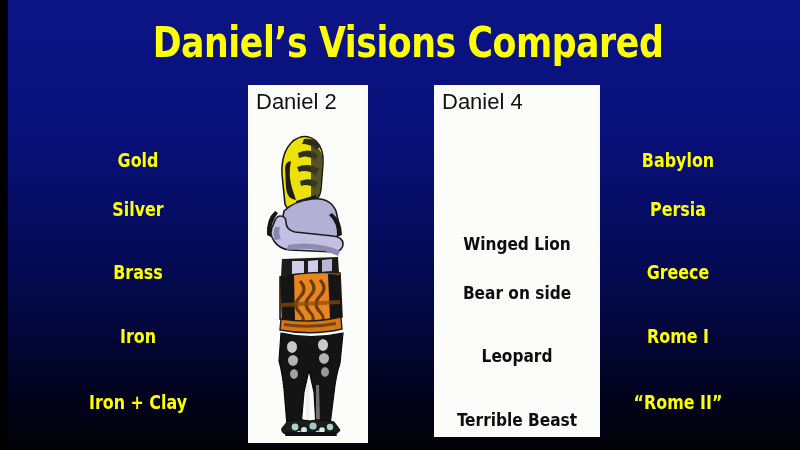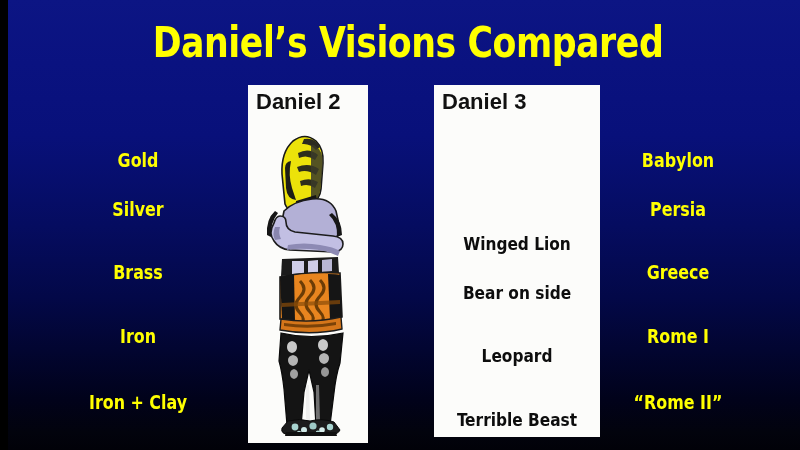--- a/index.html
+++ b/index.html
@@ -63,21 +63,21 @@
     top: 85px;
     width: 166px;
     height: 352px;
   }
   .panel-heading {
     position: absolute;
     top: 4px;
     left: 8px;
     color: #111111;
     font-family: "Liberation Sans", sans-serif;
-    font-weight: bold;
+    font-weight: normal;
     font-size: 22px;
     line-height: 26px;
     white-space: nowrap;
     text-align: right;
   }
 
   
   .side-col {
     position: absolute;
     top: 0;
@@ -220,21 +220,21 @@
           <circle cx="82" cy="300" r="3.2" fill="#a8d4d0"></circle>
           <circle cx="51" cy="306" r="2.2" fill="#bfe0dd"></circle>
           <circle cx="70" cy="306" r="2.4" fill="#b4dad6"></circle>
           <path d="M38 305 l50 0 l1 4 l-52 0 z" fill="#101010"></path>
         </g>
       </svg>
     </div>
   </div>
 
   <div class="panel" id="panel-daniel7">
-    <div class="panel-heading">Daniel 3</div>
+    <div class="panel-heading">Daniel 4</div>
     <div class="beast-item brow0">Winged Lion</div>
     <div class="beast-item brow1">Bear on side</div>
     <div class="beast-item brow2">Leopard</div>
     <div class="beast-item brow3">Terrible Beast</div>
 
   </div>
 
   <div class="side-col" id="col-empires">
     <div class="side-item row0">Babylon</div>
     <div class="side-item row1">Persia</div>

